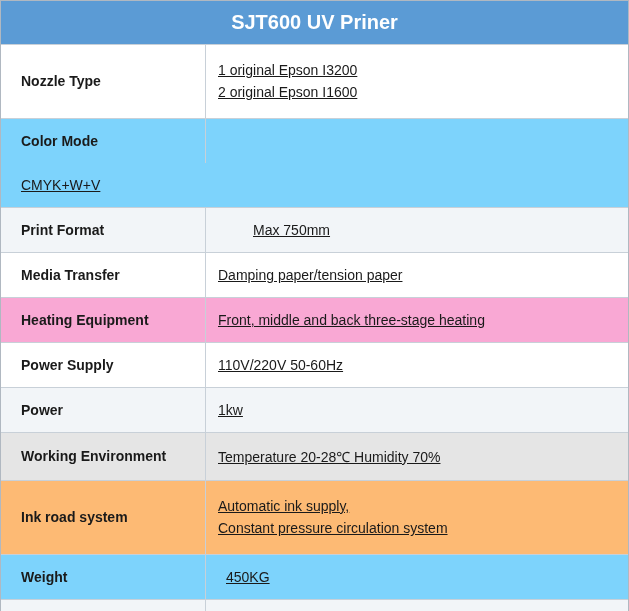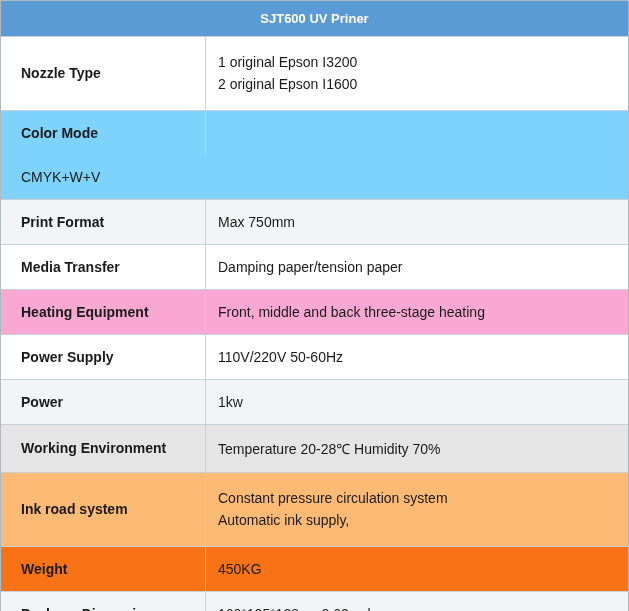--- a/index.html
+++ b/index.html
@@ -11,21 +11,21 @@
     }
     .table-container {
       width: 629px;
       border: 1px solid #b0b8c1;
     }
     .table-header {
       background-color: #5b9bd5;
       color: #fff;
       text-align: center;
       font-weight: bold;
-      font-size: 13px;
+      font-size: 20px;
       padding: 10px 0;
     }
     .table-row {
       display: flex;
       border-top: 1px solid #c8d0d8;
       padding-left: 8px;
     }
     .table-row:nth-child(even) {
       background-color: #f2f5f8;
     }
@@ -41,20 +41,21 @@
       border-right: 1px solid #c8d0d8;
       display: flex;
       align-items: center;
     }
     .cell-value {
       flex: 1;
       padding: 14px 12px;
       color: #1a1a1a;
       display: flex;
       align-items: center;
+      text-decoration: underline;
     }
     .cell-value .bold-part {
       font-weight: bold;
     }
   </style>
 </head>
 <body>
 
 <div class="table-container">
   <div class="table-header">SJT600 UV Priner</div>
@@ -65,21 +66,21 @@
         <div style="line-height: 1.6;">
           <div>1 original Epson I3200</div>
           <div>2 original Epson I1600</div>
         </div>
       </div>
     </div>
     <div class="table-row" style="background-color: #7dd3fc; flex-direction: column;">
       <div class="cell-label">Color Mode</div>
       <div class="cell-value">CMYK+W+V</div>
     </div>
-    <div class="table-row" style="background-color: rgb(242, 245, 248);">
+    <div class="table-row" style="background-color: rgb(242, 245, 248); gap: 35px;">
       <div class="cell-label">Print Format</div>
       <div class="cell-value">Max 750mm</div>
     </div>
     <div class="table-row" style="background-color: rgb(255, 255, 255);">
       <div class="cell-label">Media Transfer</div>
       <div class="cell-value">Damping paper/tension paper</div>
     </div>
     <div class="table-row" style="background-color: #f9a8d4;">
       <div class="cell-label">Heating Equipment</div>
       <div class="cell-value">Front, middle and back three-stage heating</div>
@@ -93,26 +94,26 @@
       <div class="cell-value">1kw</div>
     </div>
     <div class="table-row" style="background-color: #e5e5e5;">
       <div class="cell-label">Working Environment</div>
       <div class="cell-value">Temperature 20-28℃ Humidity 70%</div>
     </div>
     <div class="table-row" style="background-color: #fdba74;">
       <div class="cell-label">Ink road system</div>
       <div class="cell-value">
         <div style="line-height: 1.6;">
+          <div>Automatic ink supply,</div>
           <div>Constant pressure circulation system</div>
-          <div>Automatic ink supply,</div>
         </div>
       </div>
     </div>
-    <div class="table-row" style="background-color: #f97316;">
+    <div class="table-row" style="background-color: #7dd3fc; gap: 8px;">
       <div class="cell-label">Weight</div>
       <div class="cell-value">450KG</div>
     </div>
     <div class="table-row" style="background-color: rgb(242, 245, 248);">
       <div class="cell-label">Package Dimensions</div>
       <div class="cell-value">160*105*138cm 2.62cmb</div>
     </div>
   </div>
 
 </body></html>

